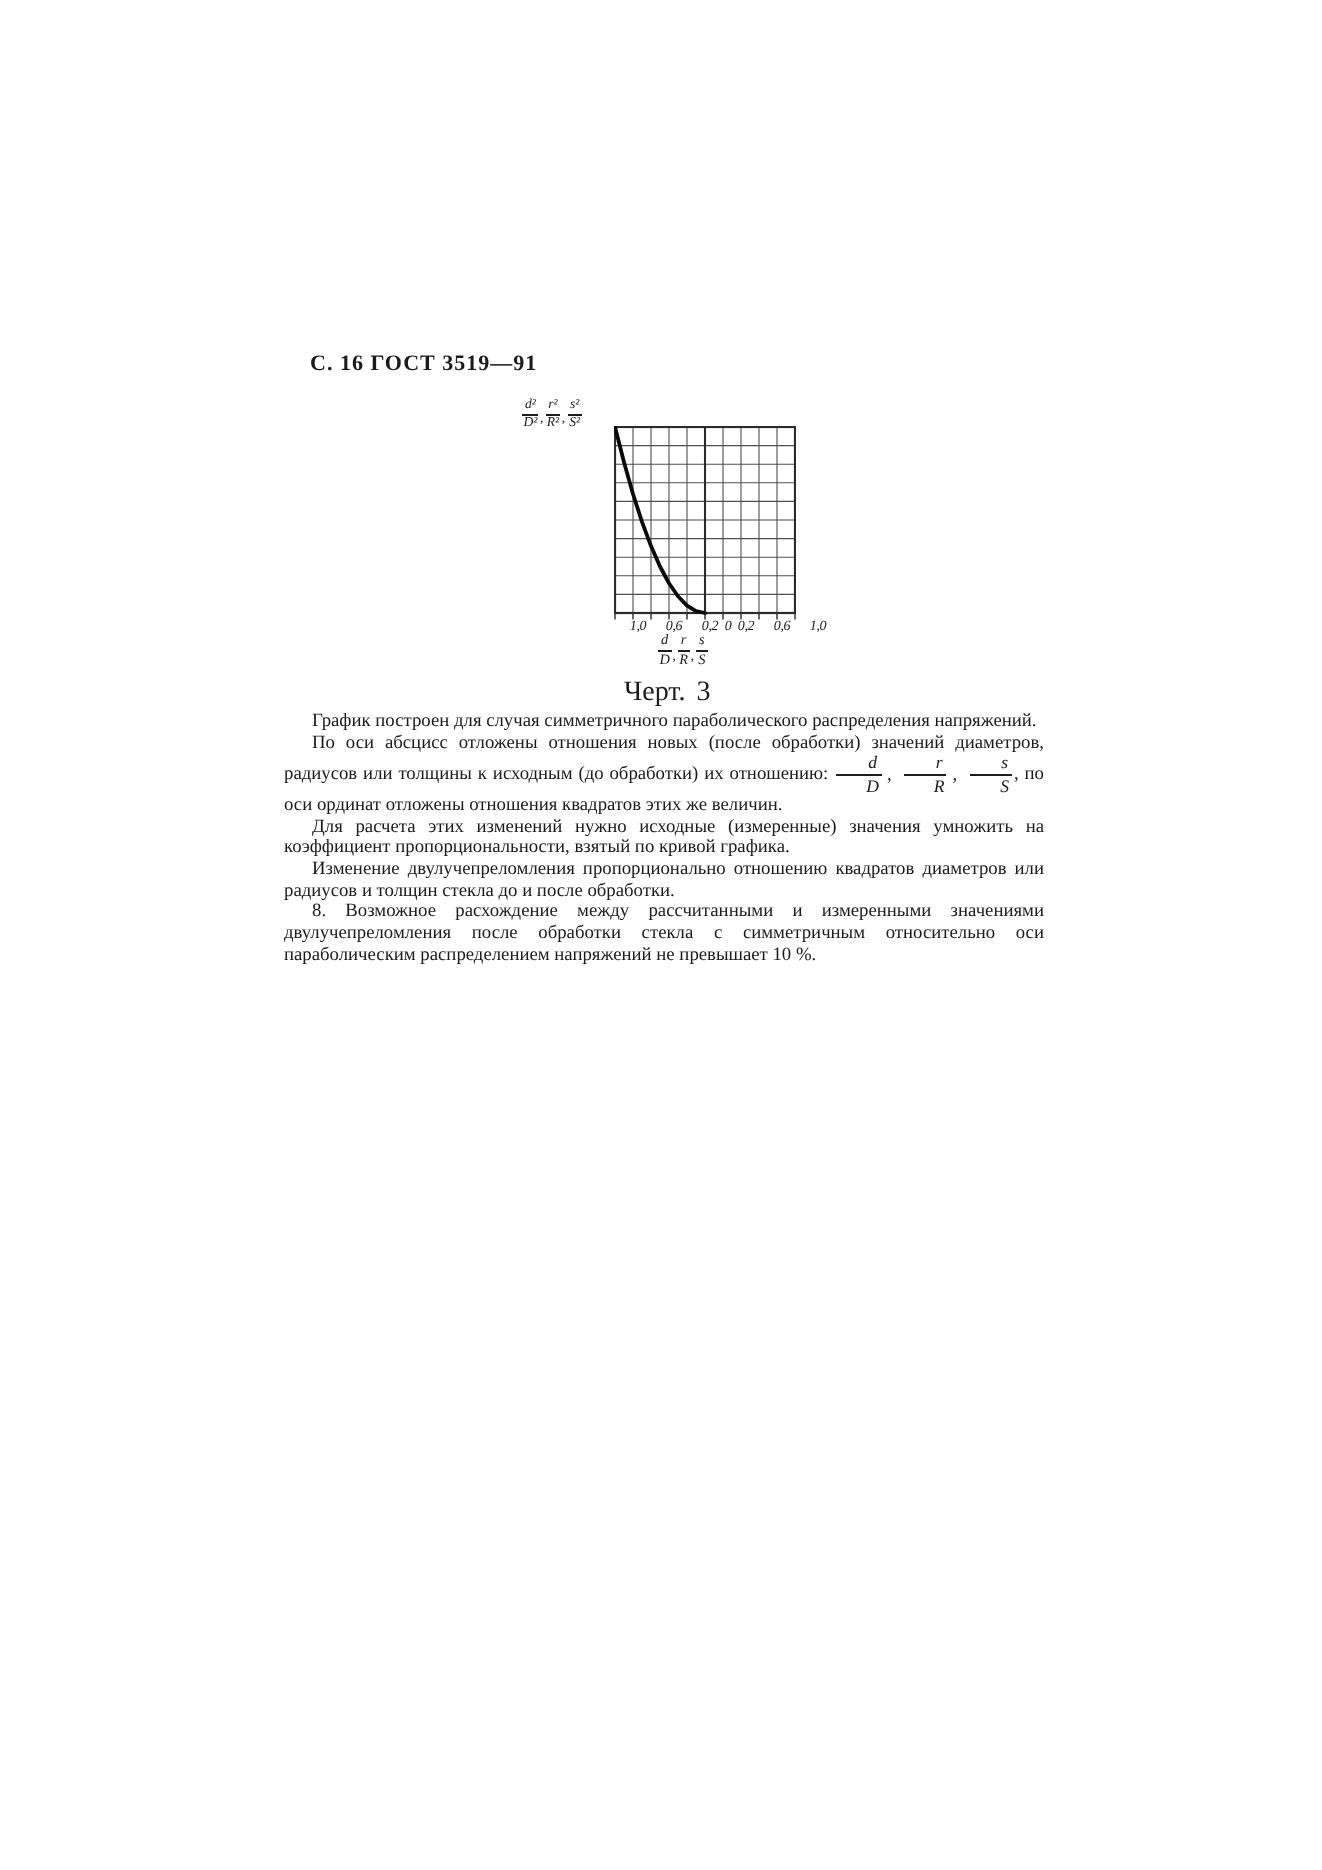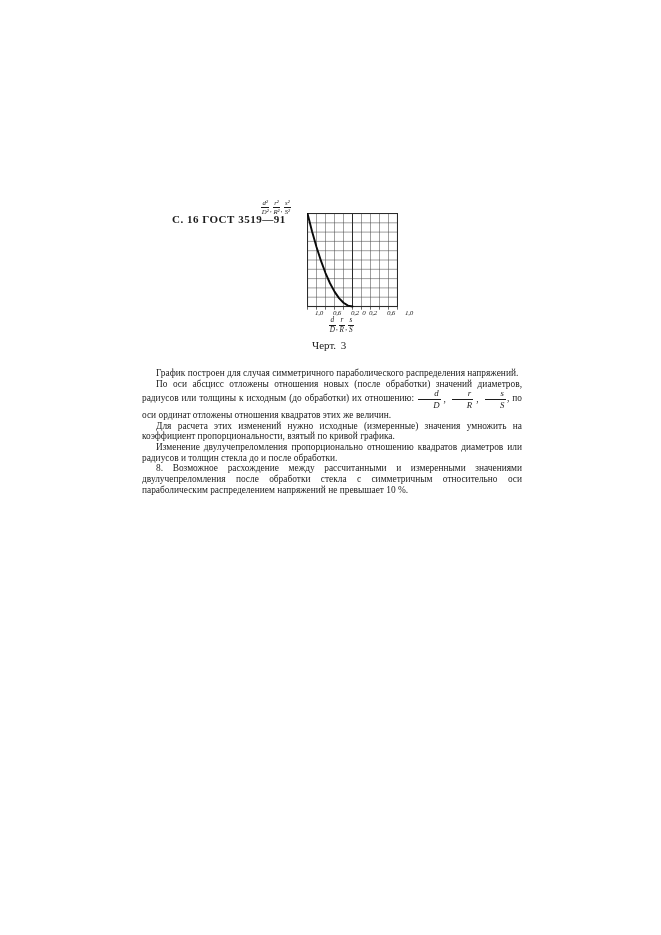--- a/index.html
+++ b/index.html
@@ -1,46 +1,46 @@
 <!DOCTYPE html>
 <html><head>
 <meta charset="utf-8">
 <style>
   html,body { margin:0; padding:0; background:#ffffff; }
   .page {
     position:relative; width:661px; height:935px; background:#ffffff;
     font-family:"Liberation Serif", serif; color:#1b1b1b; overflow:hidden;
   }
   .doc-header {
-    position:absolute; left:172px; top:176px;
-    font-size:11px; font-weight:bold; letter-spacing:0.5px; white-space:nowrap;margin-top:37px;
+    position:absolute; left:155px; top:176px;
+    font-size:11px; font-weight:bold; letter-spacing:0.5px; white-space:nowrap;
   }
   
   .y-axis-label {
     position:absolute; left:261px; top:199px;
     display:flex; align-items:flex-start; font-size:6.8px; font-style:italic;
   }
   .frac { display:inline-block; text-align:center; font-style:italic; line-height:1.05; }
   .frac .num { display:block; border-bottom:0.8px solid #1c1c1c; padding:0 1.5px 0.5px 1.5px; }
   .frac .den { display:block; padding-top:0.5px; }
   .fsep { font-style:normal; align-self:flex-end; margin:0 1px 2px 0.5px; }
   .chart-svg { position:absolute; left:307px; top:213px; }
   .x-axis-ticks span {
     position:absolute; top:309px; transform:translateX(-50%);
     font-size:7px; font-style:italic; letter-spacing:-0.2px; white-space:nowrap;margin-left:12px;
   }
   .x-axis-label {
     position:absolute; left:329px; top:317px;
     display:flex; align-items:flex-start; font-size:7.2px; font-style:italic;
   }
-  .fig-caption { position:absolute; left:312px; top:339px; font-size:11px; word-spacing:2px; }
+  .fig-caption { position:absolute; left:312px; top:339px; font-size:14px; word-spacing:2px; }
   
   .body-text {
     position:absolute; left:142px; top:356px; width:380px;
-    font-size:9.4px; line-height:10.7px; text-align:justify;margin-top:12px;
+    font-size:9.4px; line-height:10.7px; text-align:justify;
   }
   .body-text p { margin:0; text-indent:14px; }
   .frac-inline {
     display:inline-block; text-align:center; font-style:italic;
     font-size:8.8px; line-height:1.05; vertical-align:middle; margin:0 1px;
   }
   .frac-inline .num { display:block; border-bottom:0.8px solid #1c1c1c; padding:0 2px 0.5px 2px; }
   .frac-inline .den { display:block; padding-top:0.5px; }
   .isep { margin:0 2px; }
 </style>

